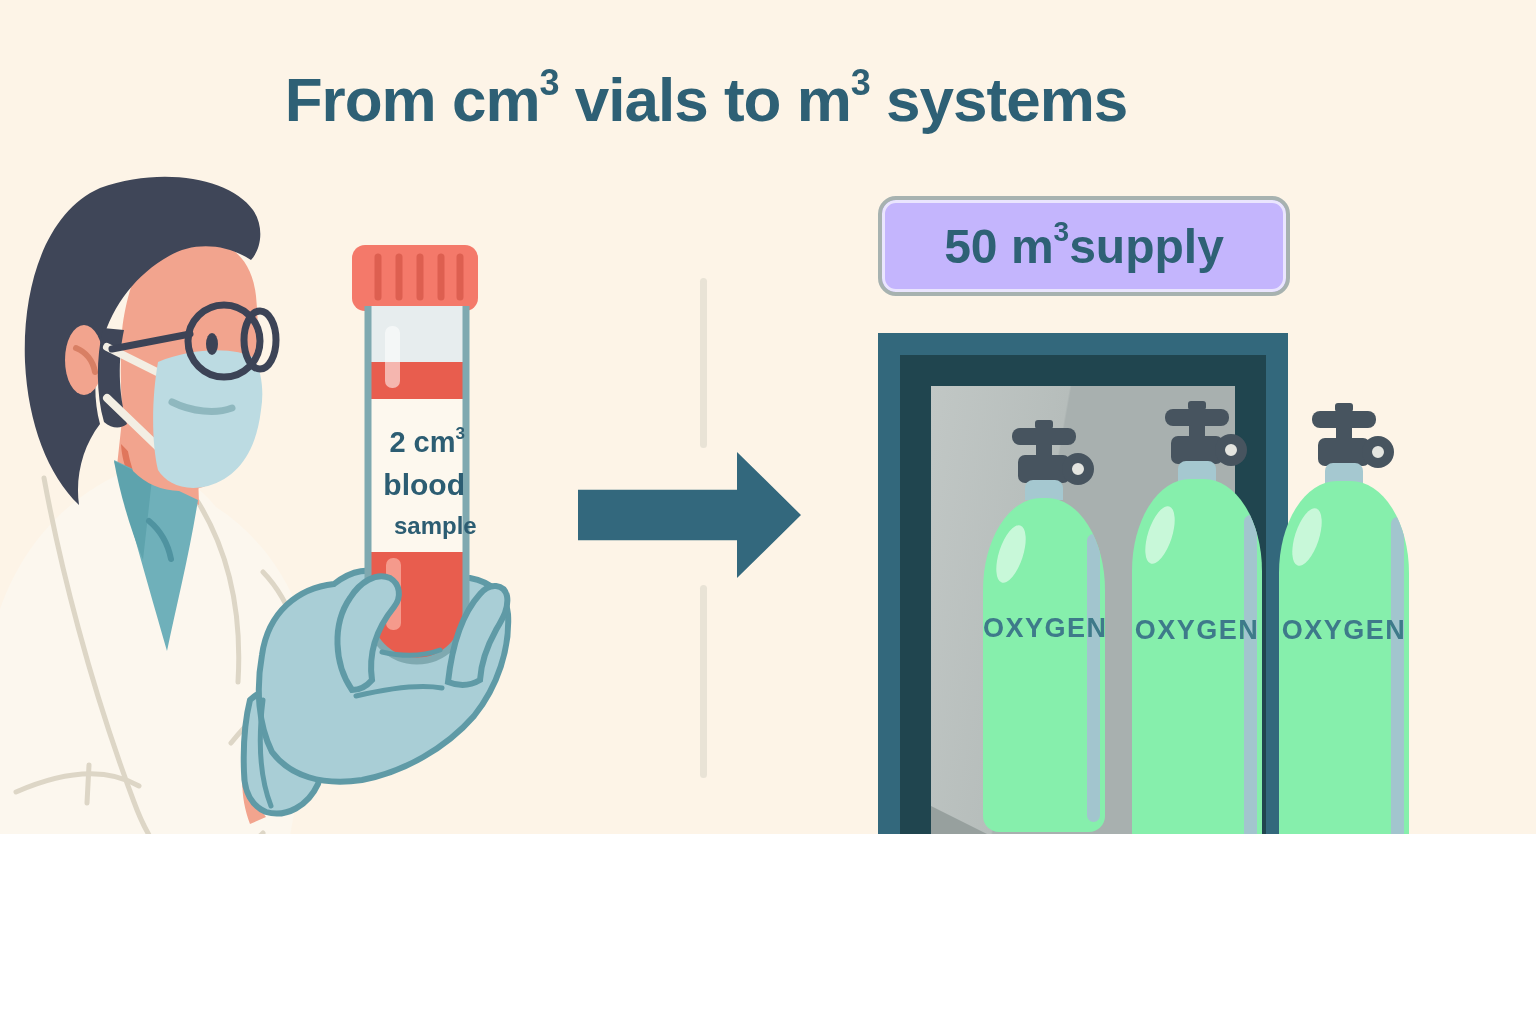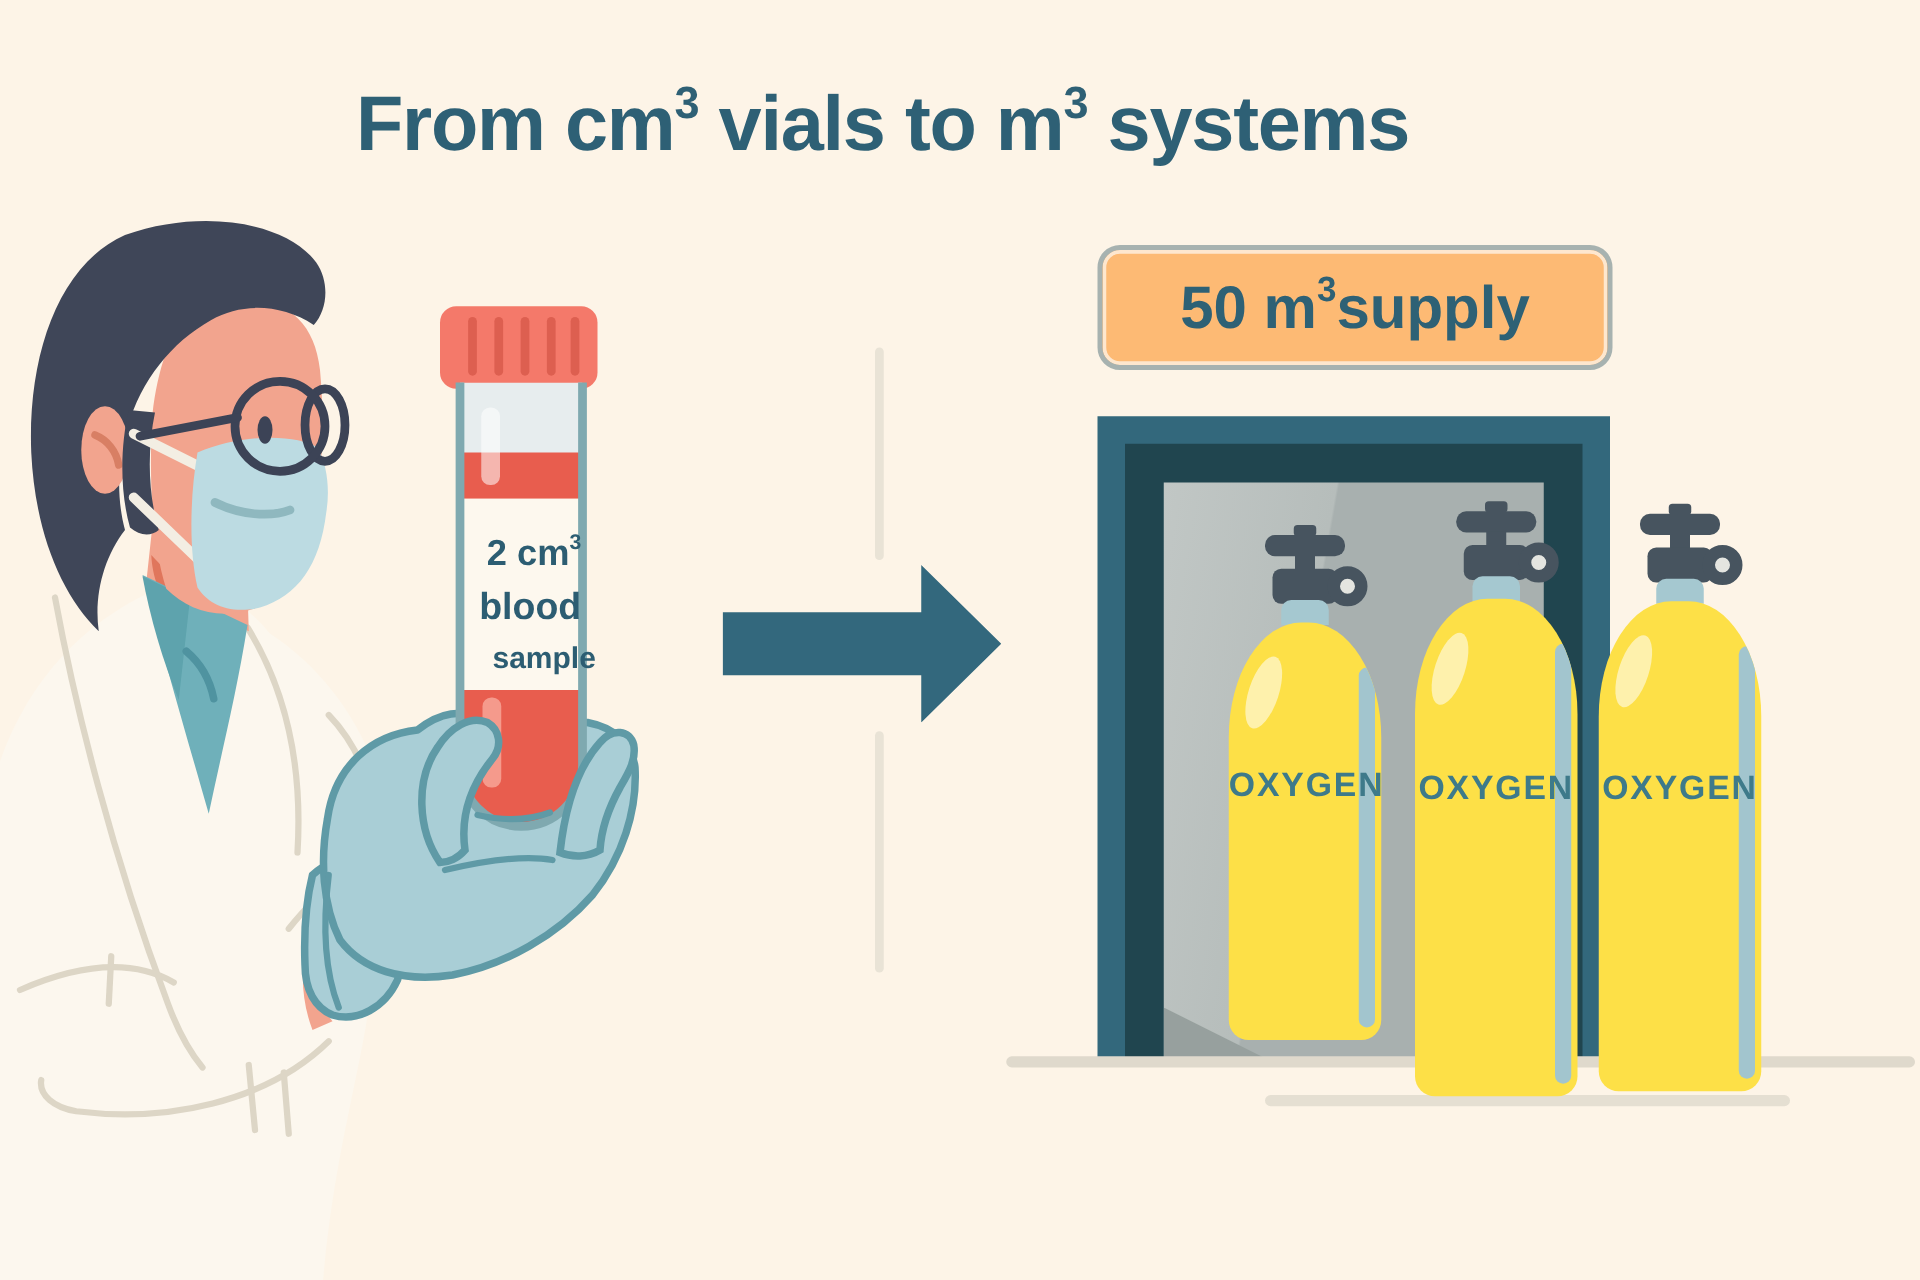--- a/index.html
+++ b/index.html
@@ -1,39 +1,39 @@
 <!DOCTYPE html>
 <html><head>
 <meta charset="utf-8">
 <style>
   html,body{margin:0;padding:0;}
   body{font-family:"Liberation Sans",sans-serif;}
   .canvas{
-    position:relative;width:1536px;height:1024px;overflow:hidden;
+    position:relative;width:1536px;height:834px;overflow:hidden;
     background:#fdf4e7;
   }
   
   .title{
     position:absolute;left:0;top:64px;width:1412px;margin:0;
     text-align:center;font-size:62px;font-weight:bold;letter-spacing:-1px;
     color:#2e6075;z-index:10;
   }
   .title sup{font-size:36px;position:relative;top:-4px;}
   
   .divider-seg{position:absolute;left:700px;width:7px;background:#e9e3d6;border-radius:4px;z-index:2;}
   .divider-top{top:278px;height:170px;}
   .divider-bottom{top:585px;height:193px;}
   .arrow{
     position:absolute;left:578px;top:452px;width:223px;height:126px;background:#33687d;z-index:3;
     clip-path:polygon(0 30%,71.3% 30%,71.3% 0,100% 50%,71.3% 100%,71.3% 70%,0 70%);
   }
   
   .badge{
     position:absolute;left:878px;top:196px;width:412px;height:100px;box-sizing:border-box;
-    border:4px solid #a7b2b0;border-radius:18px;background:#fdba74;
+    border:4px solid #a7b2b0;border-radius:18px;background:#c4b5fd;
     box-shadow:inset 0 0 0 3px rgba(255,255,255,.65);
     display:flex;align-items:center;justify-content:center;
     font-size:48px;font-weight:bold;color:#2e6175;z-index:4;
   }
   .badge sup{font-size:28px;position:relative;top:-14px;}
   
   .doorway{position:absolute;left:878px;top:333px;width:410px;height:515px;background:#33687c;z-index:1;}
   .doorway-dark{position:absolute;left:22px;right:22px;top:22px;bottom:0;background:#20454f;}
   .doorway-interior{
     position:absolute;left:31px;right:31px;top:31px;bottom:0;
@@ -56,21 +56,21 @@
   .valve-nub{left:calc(50% - 9px);top:2px;width:18px;height:9px;border-radius:3px;}
   .valve-handle{left:calc(50% - 32px);top:10px;width:64px;height:17px;border-radius:8px;}
   .valve-stem{left:calc(50% - 8px);top:26px;width:16px;height:13px;}
   .valve-vbody{left:calc(50% - 26px);top:37px;width:52px;height:28px;border-radius:7px;}
   .valve-ring{
     left:calc(50% + 18px);top:35px;width:12px;height:12px;
     border:10px solid #47545f;border-radius:50%;background:#e4e5e0 !important;
   }
   .tank-neck{position:absolute;left:calc(50% - 19px);top:62px;width:38px;height:20px;background:#a5c8d0;border-radius:8px 8px 0 0;}
   .tank-body{
-    position:absolute;left:0;right:0;top:80px;bottom:0;background:#fde047;
+    position:absolute;left:0;right:0;top:80px;bottom:0;background:#86efac;
     border-radius:58px 58px 16px 16px / 92px 92px 16px 16px;overflow:hidden;
   }
   .tank-shade{position:absolute;right:5px;top:36px;bottom:10px;width:13px;background:#a2c5ce;border-radius:8px;}
   .tank-shine{position:absolute;left:16px;top:26px;width:24px;height:60px;background:rgba(255,255,255,.55);border-radius:50%;transform:rotate(18deg);}
   .tank-label{
     position:absolute;left:0;right:0;text-align:center;
     font-size:27px;font-weight:bold;letter-spacing:1.5px;color:#3e7a8a;
   }
   .tank-1 .tank-label{top:115px;}
   .tank-2 .tank-label{top:136px;}

